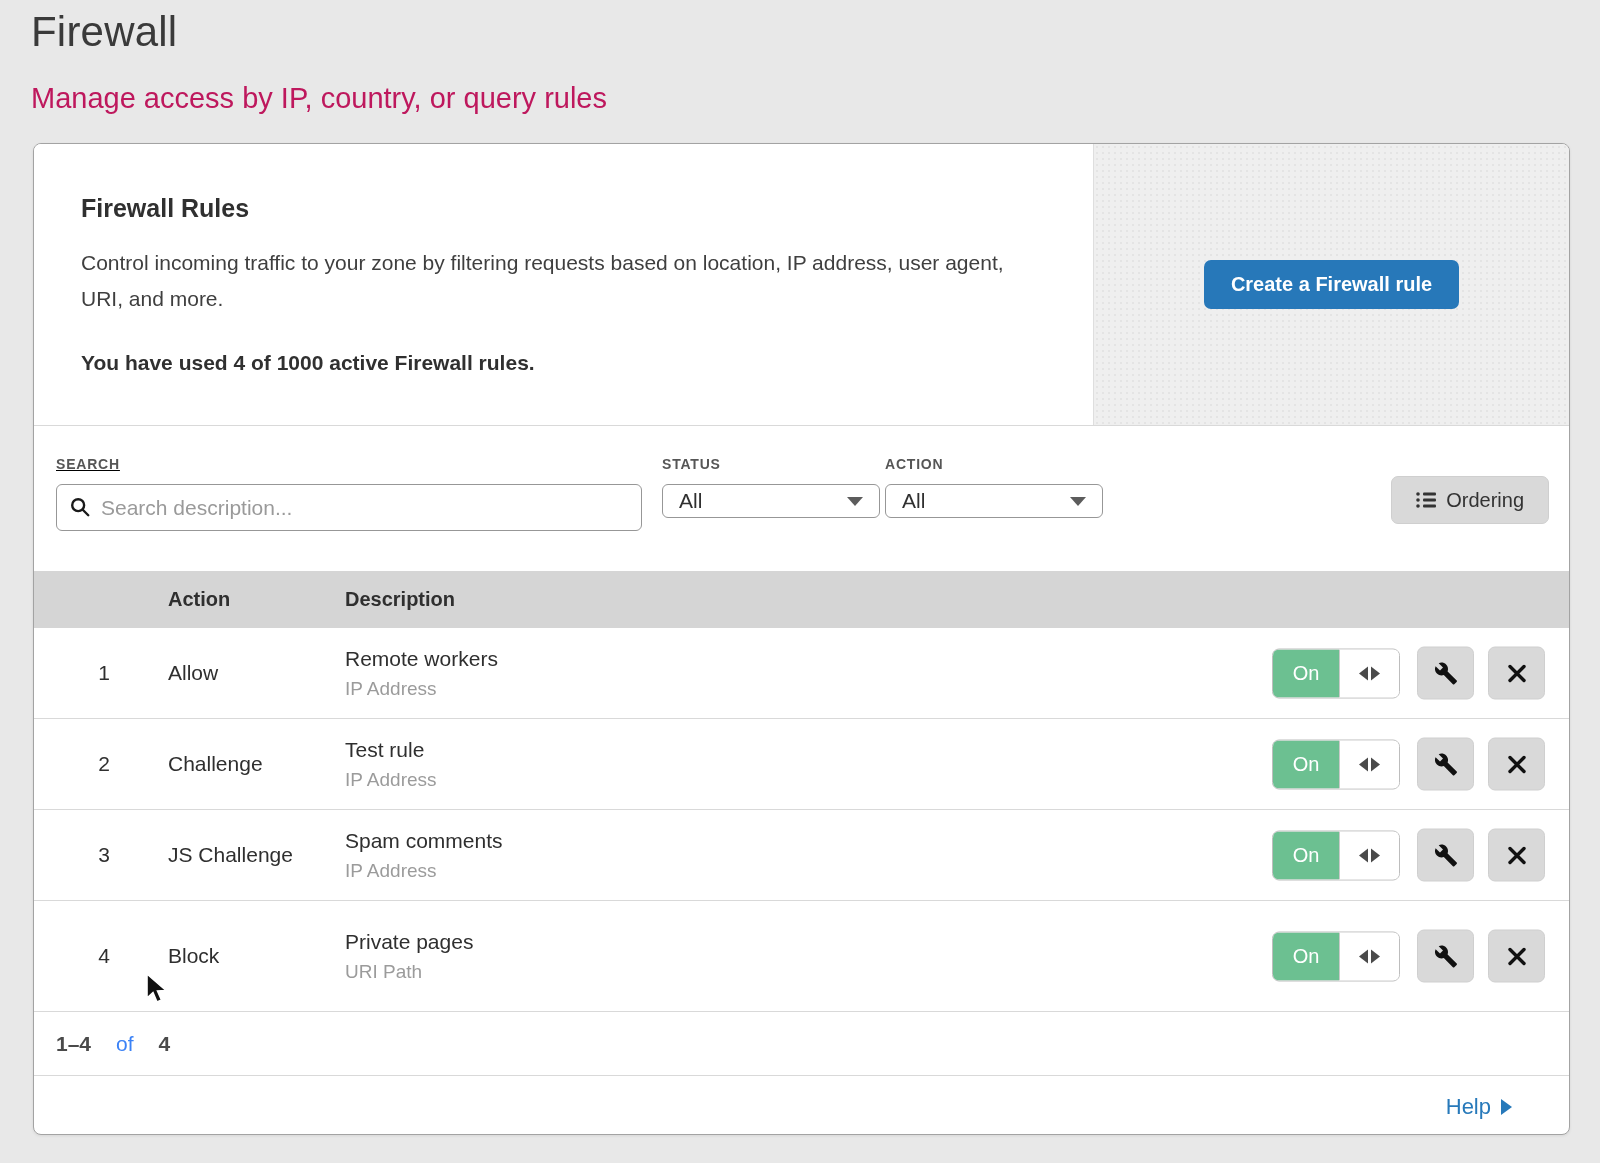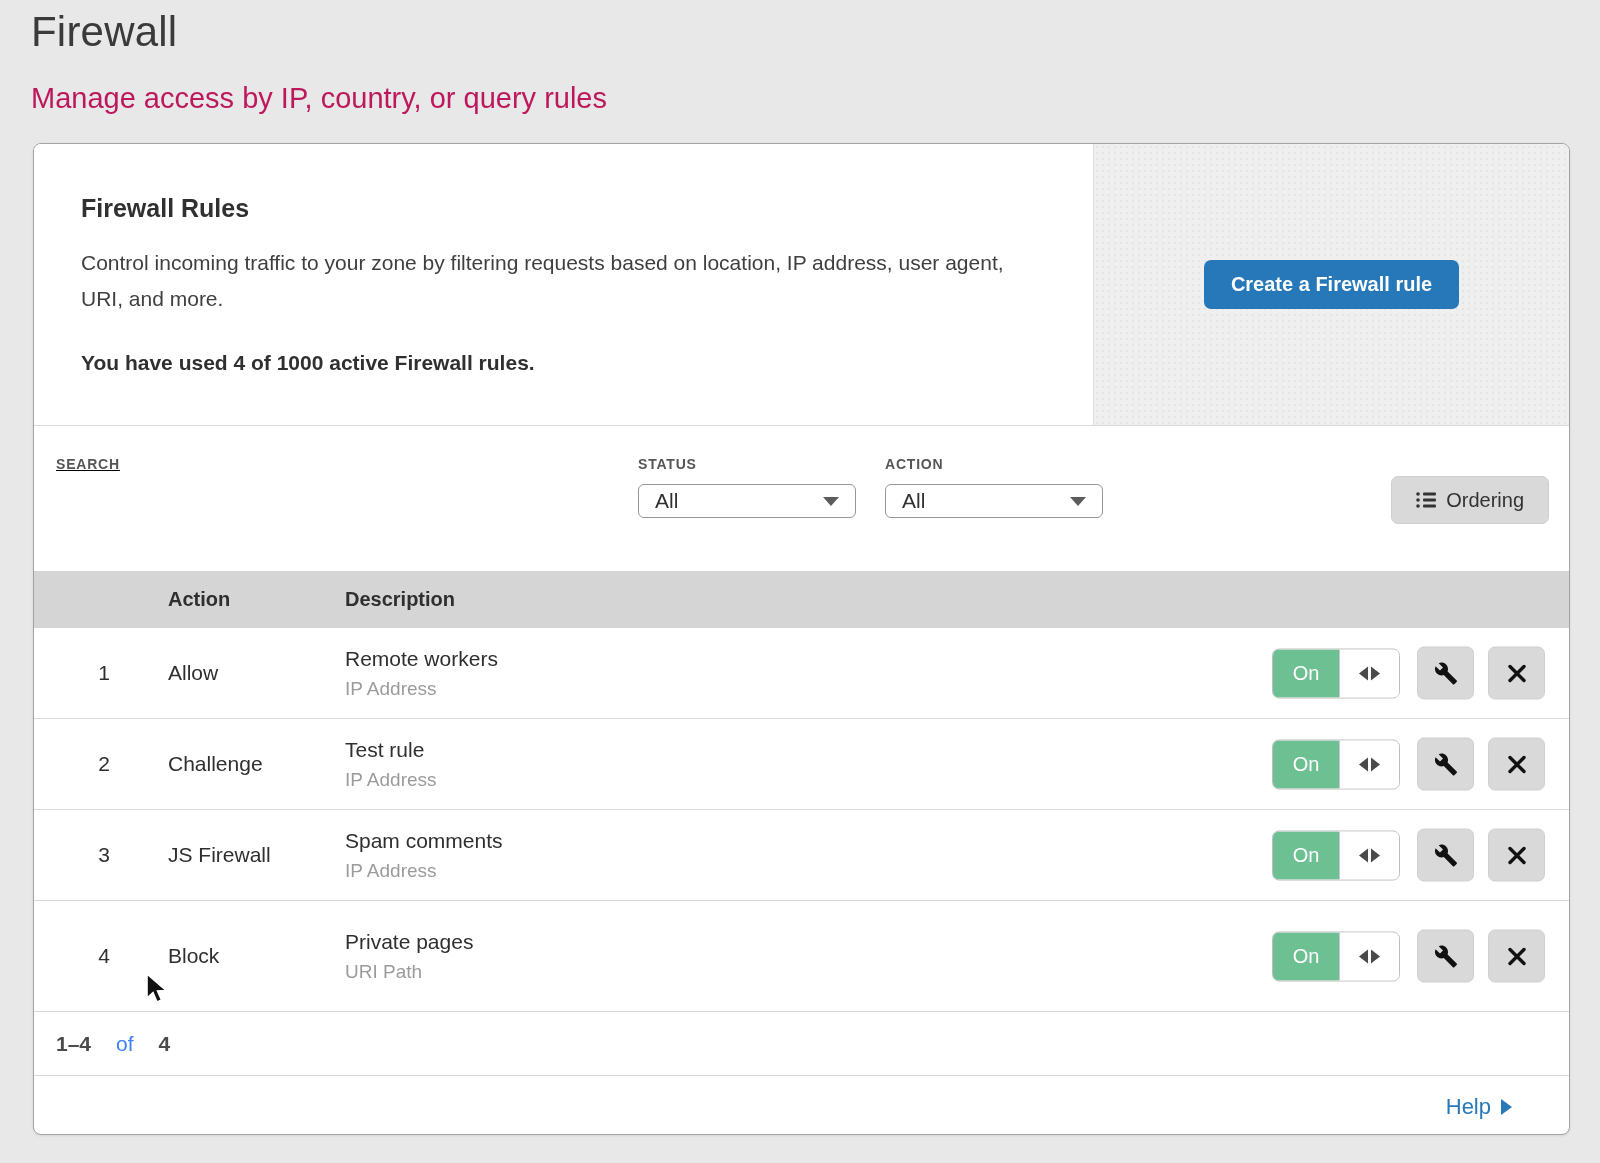--- a/index.html
+++ b/index.html
@@ -53,21 +53,21 @@
   }
 
   
   .filter-row { position: relative; height: 145px; background: #fff; }
   .filter-label {
     font-size: 14px; font-weight: 700; color: #565656;
     letter-spacing: 0.8px; margin-bottom: 12px; display: block;
   }
   .filter-group { position: absolute; top: 30px; }
   .fg-search { left: 22px; width: 586px; text-decoration: underline; }
-  .fg-status { left: 604px; width: 218px; }
+  .fg-status { left: 628px; width: 218px; }
   .fg-action { left: 851px; width: 218px; }
   .search-box { position: relative; }
   .search-box input {
     width: 100%; height: 47px;
     border: 1px solid #979797; border-radius: 6px;
     font-family: "Liberation Sans", sans-serif;
     font-size: 21px; color: #3f3f3f;
     padding: 0 12px 0 44px; background: #fff;
   }
   .search-box input::placeholder { color: #9a9a9a; }
@@ -179,20 +179,27 @@
       <div class="usage">You have used 4 of 1000 active Firewall rules.</div>
     </div>
     <div class="top-right">
       <button class="create-btn">Create a Firewall rule</button>
     </div>
   </div>
 
   <div class="filter-row">
     <div class="filter-group fg-search">
       <span class="filter-label">SEARCH</span>
+      <div class="search-box">
+        <svg class="search-icon" viewBox="0 0 24 24" fill="none" stroke="#1a1a1a" stroke-width="2.6">
+          <circle cx="10" cy="10" r="6.5"></circle>
+          <line x1="15" y1="15" x2="21" y2="21" stroke-linecap="round"></line>
+        </svg>
+        <input type="text" placeholder="Search description..." style="">
+      </div>
     </div>
 
     <div class="filter-group fg-status">
       <span class="filter-label">STATUS</span>
       <div class="select">
         <span>All</span>
         <span class="caret-down"></span>
       </div>
     </div>
 
@@ -275,21 +282,21 @@
         <svg width="22" height="22" viewBox="0 0 22 22">
           <line x1="4" y1="4" x2="18" y2="18" stroke="#111" stroke-width="3.4" stroke-linecap="round"></line>
           <line x1="18" y1="4" x2="4" y2="18" stroke="#111" stroke-width="3.4" stroke-linecap="round"></line>
         </svg>
       </button>
     </div>
   </div>
 
   <div class="rule-row rr-h92">
     <div class="rule-num">3</div>
-    <div class="rule-action">JS Firewall</div>
+    <div class="rule-action">JS Challenge</div>
     <div class="rule-desc">
       <div class="title">Spam comments</div>
       <div class="field">IP Address</div>
     </div>
     <div class="row-controls">
       <div class="toggle">
         <div class="toggle-on">On</div>
         <div class="toggle-drag">
           <span class="tri-left"></span>
           <span class="tri-right"></span>

